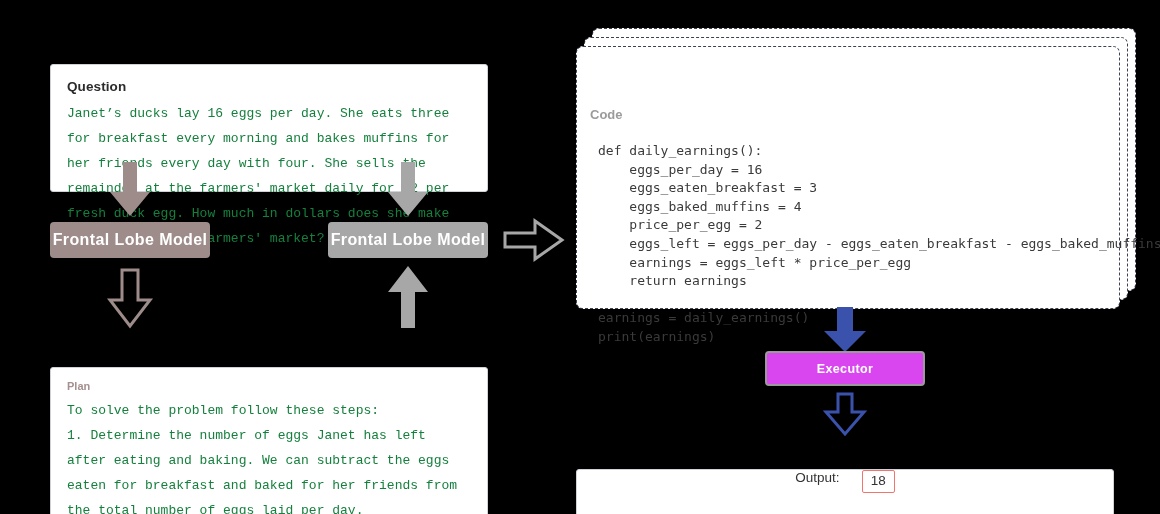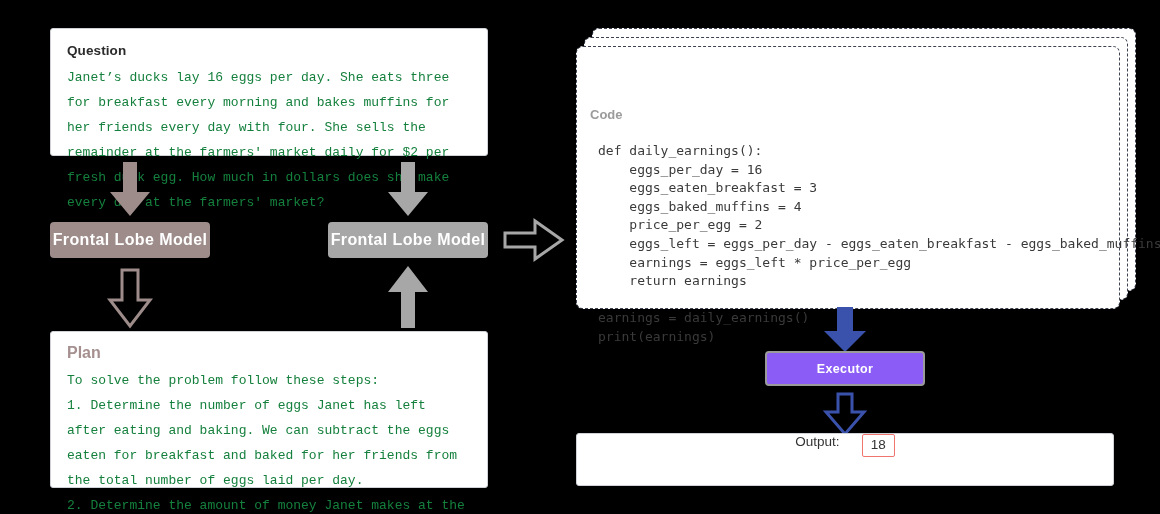--- a/index.html
+++ b/index.html
@@ -23,20 +23,21 @@
     height: 514px;
   }
 
   
   .card {
     position: absolute;
     background: #ffffff;
     border: 1px solid #cfd3d8;
     border-radius: 3px;
     box-sizing: border-box;
+    margin-top: 36px;
   }
 
   
   #question-card {
     left: 50px;
     top: 28px;
     width: 438px;
     height: 128px;
     padding: 14px 16px 10px 16px;
   }
@@ -58,21 +59,21 @@
 
   
   #plan-card {
     left: 50px;
     top: 331px;
     width: 438px;
     height: 157px;
     padding: 12px 16px 10px 16px;
   }
   .card-title-mauve {
-    font-size: 16px;
+    font-size: 11px;
     font-weight: bold;
     color: #a58f8f;
     margin: 0 0 6px 0;
   }
 
   
   .model-box {
     position: absolute;
     height: 36px;
     border-radius: 4px;
@@ -100,21 +101,21 @@
     background: #a7a7a7;
   }
 
   
   #executor-box {
     position: absolute;
     left: 765px;
     top: 351px;
     width: 160px;
     height: 35px;
-    background: #8b5cf6;
+    background: #d946ef;
     border: 2px solid #9a9a9a;
     border-radius: 4px;
     display: flex;
     align-items: center;
     justify-content: center;
     box-sizing: border-box;
   }
   #executor-box .model-label { font-size: 12.5px; }
 
   

